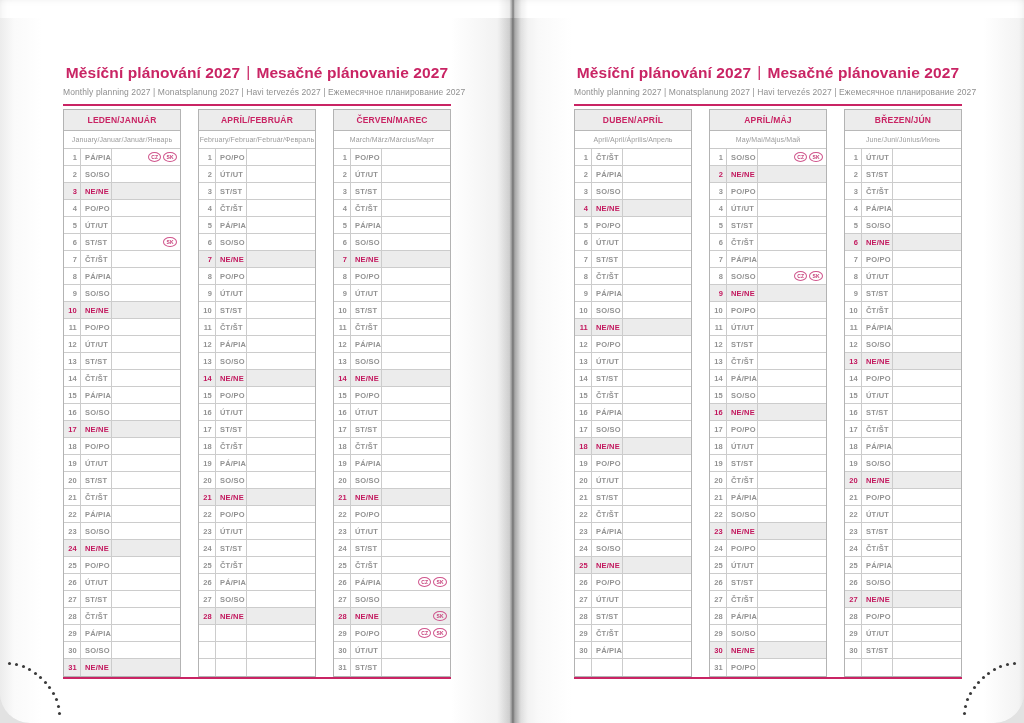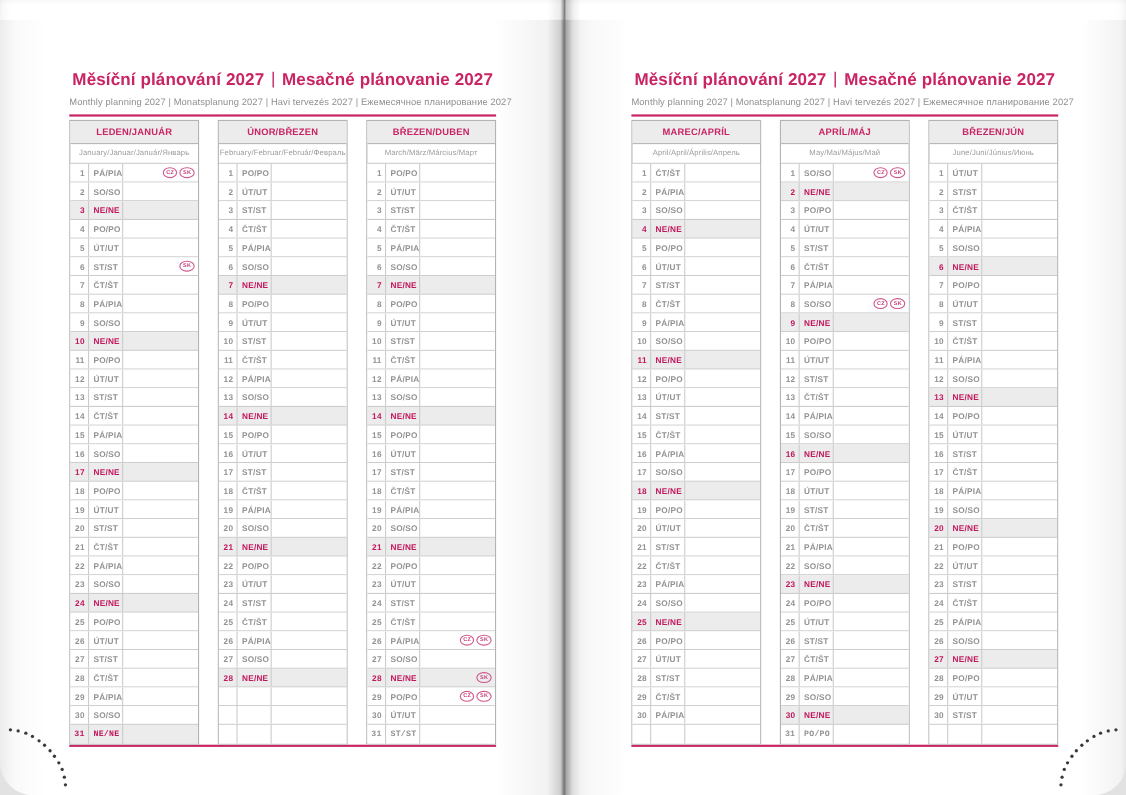--- a/index.html
+++ b/index.html
@@ -21,21 +21,21 @@
   .rule { margin-top:7px; height:2px; background:var(--accent,#c92464); }
   .rule-bottom { margin-top:0; }
 
   .months { margin-top:3px; display:flex; justify-content:space-between; }
   .month { width:118px; border:1px solid #b3b3b3; background:#fff; }
   .m-title { height:21px; background:#ececec; border-bottom:1px solid #b8b8b8; display:flex; align-items:center; justify-content:center;
              font-size:8.5px; font-weight:bold; color:var(--accent,#c92464); letter-spacing:.2px; }
   .m-sub { height:18px; border-bottom:1px solid #c9c9c9; display:flex; align-items:center; justify-content:center;
            font-size:7px; color:#9b9b9b; letter-spacing:.1px; }
   .day-row { display:flex; height:17px; border-bottom:1px solid #cccccc; align-items:stretch; background:#fff; }
-  .day-row:last-child { border-bottom:none;font-family:Liberation Mono, monospace; }
+  .day-row:last-child { border-bottom:none; }
   .day-row.sunday { background:#ececec; }
   .c { display:flex; align-items:center; font-size:7.5px; font-weight:bold; color:#929292; letter-spacing:.2px; }
   .c.num { width:17px; justify-content:flex-end; padding-right:3px; border-right:1px solid #cccccc; }
   .c.day { width:31px; padding-left:4px; border-right:1px solid #cccccc; }
   .c.note { flex:1; justify-content:flex-end; padding-right:3px; gap:2px; }
   .sunday .c { color:#c2175d; }
   .badge { display:inline-block; border:1px solid #d0568d; color:#c53a76; border-radius:50%;
            font-size:5px; font-weight:bold; line-height:6px; padding:1px 2px; min-width:11px; text-align:center; letter-spacing:.3px; }
   .dot { position:absolute; width:3px; height:3px; border-radius:50%; background:#3a3a3a; }
 </style>
@@ -208,21 +208,21 @@
               <span class="c day">SO/SO</span>
               <span class="c note"></span>
             </div>
             <div class="day-row sunday">
               <span class="c num">31</span>
               <span class="c day">NE/NE</span>
               <span class="c note"></span>
             </div>
           </div>
           <div class="month">
-            <div class="m-title">ÚNOR/BŘEZEN</div>
+            <div class="m-title">APRÍL/FEBRUÁR</div>
             <div class="m-sub">February/Februar/Február/Февраль</div>
             <div class="day-row">
               <span class="c num">1</span>
               <span class="c day">PO/PO</span>
               <span class="c note"></span>
             </div>
             <div class="day-row">
               <span class="c num">2</span>
               <span class="c day">ÚT/UT</span>
               <span class="c note"></span>
@@ -367,21 +367,21 @@
               <span class="c day"></span>
               <span class="c note"></span>
             </div>
             <div class="day-row">
               <span class="c num"></span>
               <span class="c day"></span>
               <span class="c note"></span>
             </div>
           </div>
           <div class="month">
-            <div class="m-title">BŘEZEN/DUBEN</div>
+            <div class="m-title">ČERVEN/MAREC</div>
             <div class="m-sub">March/März/Március/Март</div>
             <div class="day-row">
               <span class="c num">1</span>
               <span class="c day">PO/PO</span>
               <span class="c note"></span>
             </div>
             <div class="day-row">
               <span class="c num">2</span>
               <span class="c day">ÚT/UT</span>
               <span class="c note"></span>
@@ -545,21 +545,21 @@
     </div>
   </section>
 
   <section class="page page-right">
     <div class="page-inner">
       <h1 class="title"><span>Měsíční plánování 2027</span><span class="tsep">|</span><span>Mesačné plánovanie 2027</span></h1>
       <p class="subtitle">Monthly planning 2027 | Monatsplanung 2027 | Havi tervezés 2027 | Ежемесячное планирование 2027</p>
       <div class="rule"></div>
       <div class="months">
           <div class="month">
-            <div class="m-title">MAREC/APRÍL</div>
+            <div class="m-title">DUBEN/APRÍL</div>
             <div class="m-sub">April/April/Április/Апрель</div>
             <div class="day-row">
               <span class="c num">1</span>
               <span class="c day">ČT/ŠT</span>
               <span class="c note"></span>
             </div>
             <div class="day-row">
               <span class="c num">2</span>
               <span class="c day">PÁ/PIA</span>
               <span class="c note"></span>

